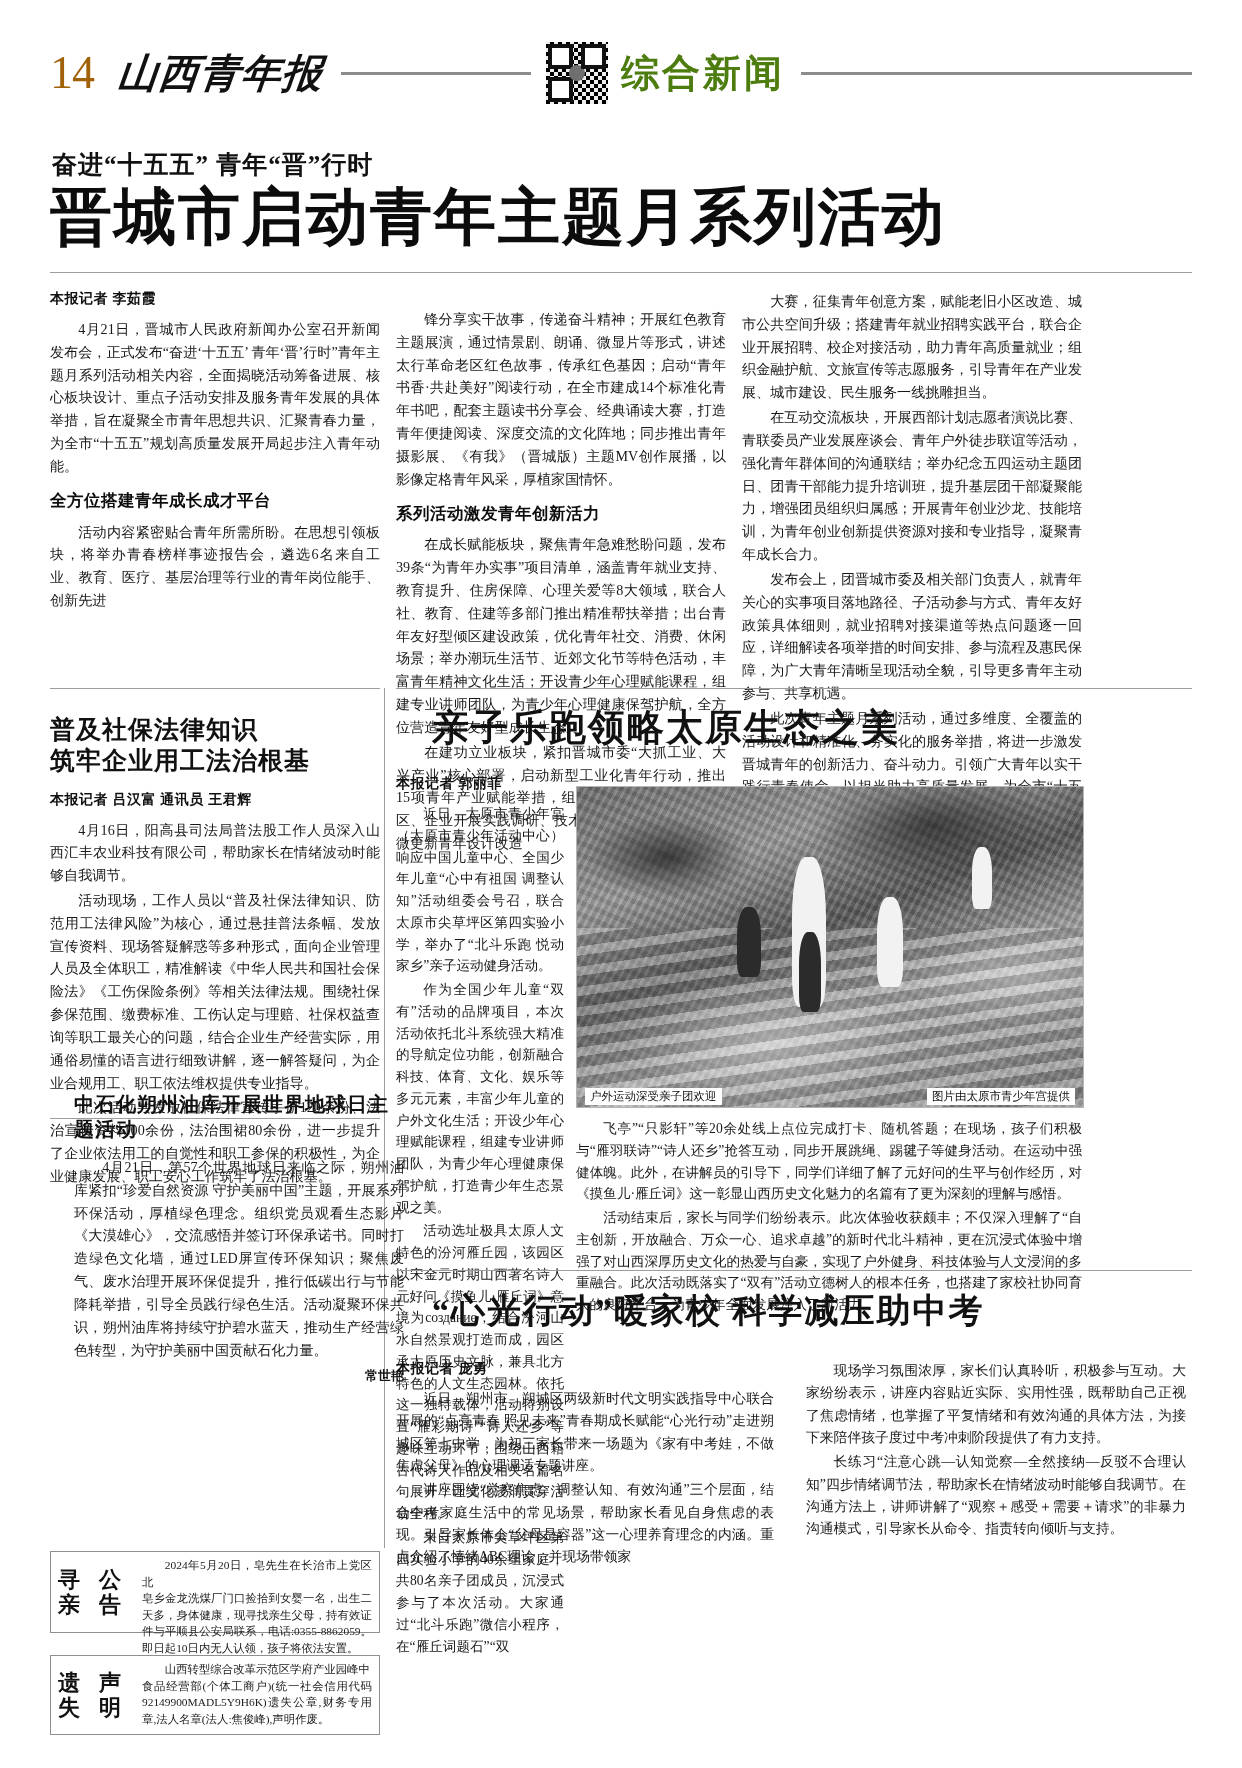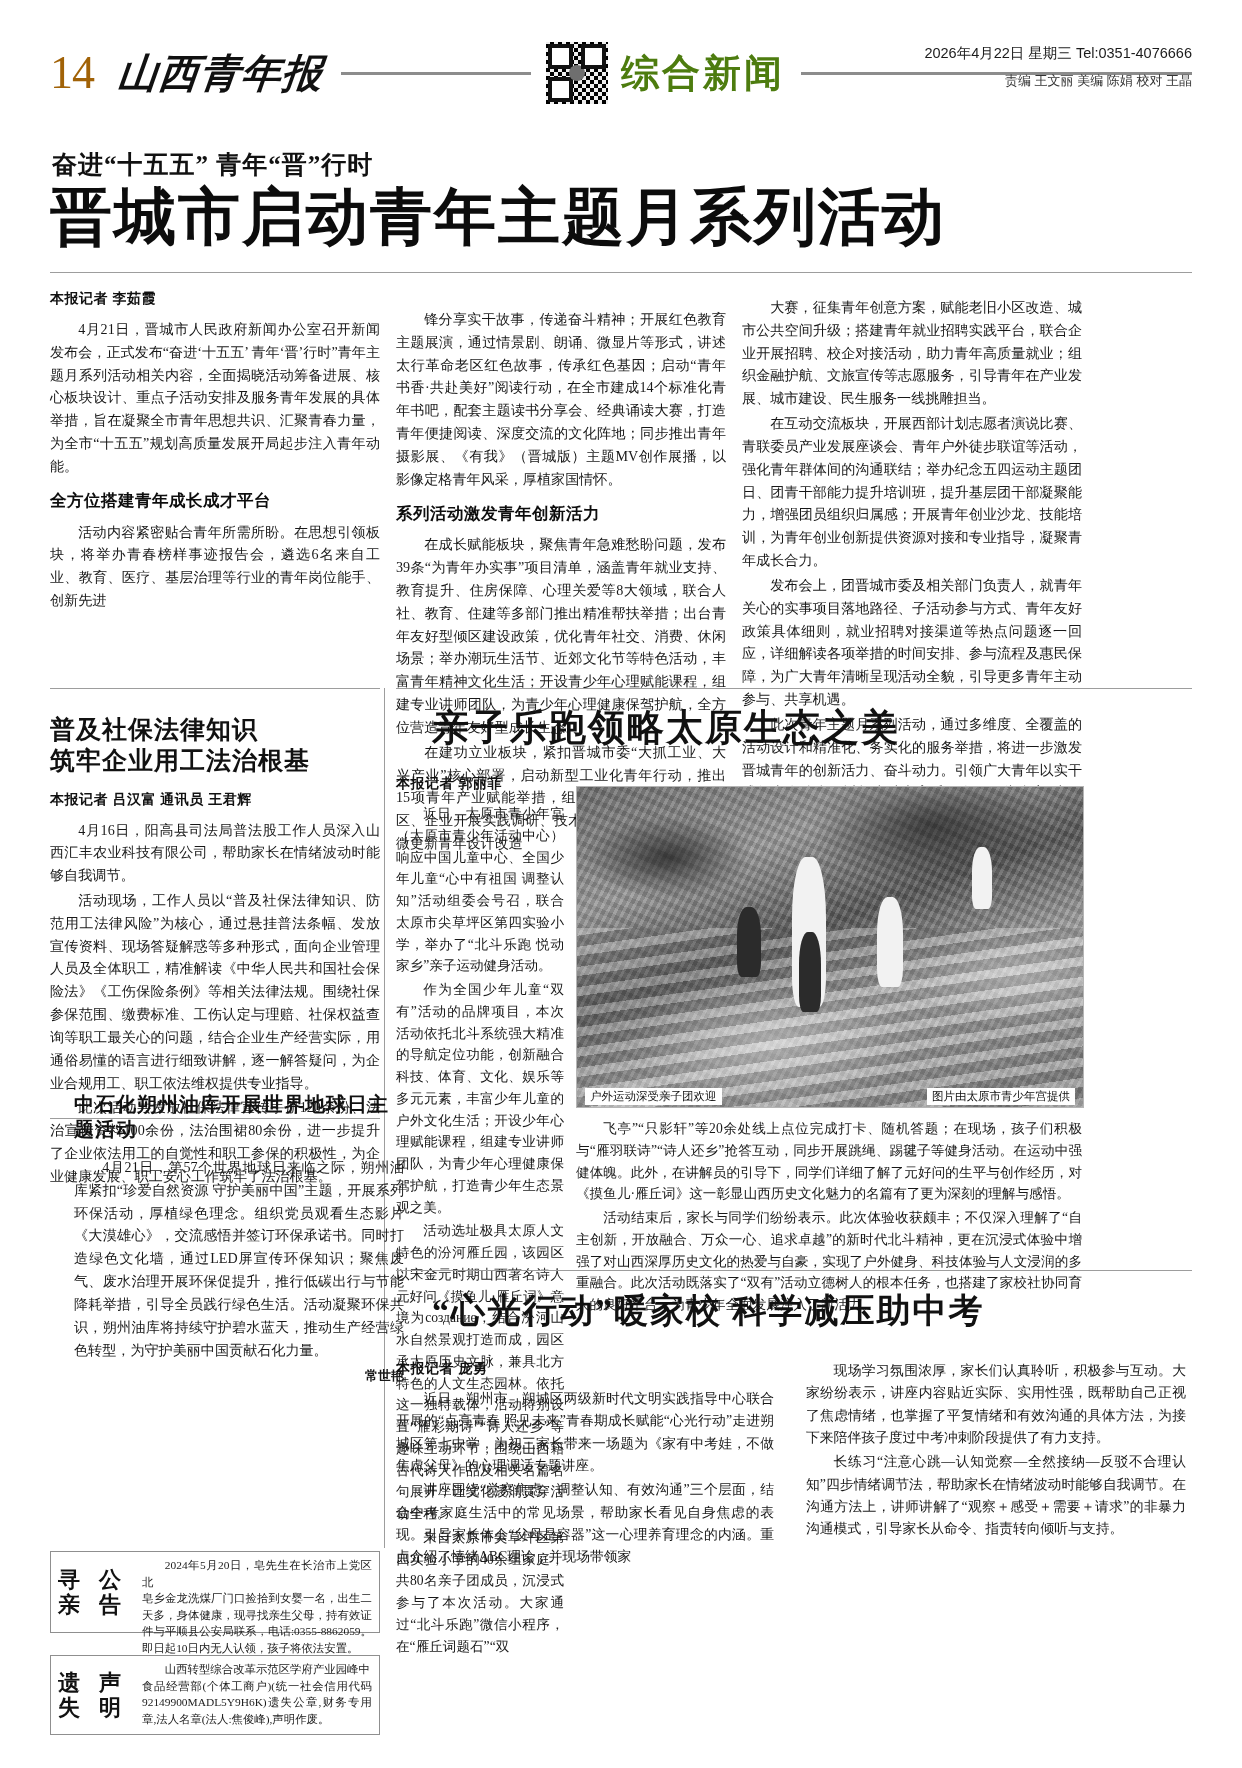--- a/index.html
+++ b/index.html
@@ -156,24 +156,20 @@
     <div class="paper-name">山西青年报</div>
     <div class="rule-left"></div>
     <div class="qrbox">
       <div class="qrdot"></div>
       <div class="qrcenter"></div>
     </div>
     <div class="section-title">综合新闻</div>
     <div class="rule-right"></div>
   </div>
 
-  <div class="head-meta">
-    <div class="head-date">2026年4月22日  星期三  Tel:0351-4076666</div>
-    <div class="head-credits">责编 王文丽  美编 陈娟  校对 王晶</div>
-  </div>
 
   <div class="kicker">奋进“十五五” 青年“晋”行时</div>
   <div class="headline">晋城市启动青年主题月系列活动</div>
 
   <div class="divider" style="left:50px;top:272px;width:1142px;"></div>
 
   <div class="col" style="left:50px;top:290px;width:330px;">
     <div class="byline">本报记者 李茹霞</div>
     <div class="body">
       <p>4月21日，晋城市人民政府新闻办公室召开新闻发布会，正式发布“奋进‘十五五’ 青年‘晋’行时”青年主题月系列活动相关内容，全面揭晓活动筹备进展、核心板块设计、重点子活动安排及服务青年发展的具体举措，旨在凝聚全市青年思想共识、汇聚青春力量，为全市“十五五”规划高质量发展开局起步注入青年动能。</p>
@@ -184,21 +180,21 @@
 
   <div class="col" style="left:396px;top:290px;width:330px;margin-top:18px;">
     <div class="body">
       <p>锋分享实干故事，传递奋斗精神；开展红色教育主题展演，通过情景剧、朗诵、微显片等形式，讲述太行革命老区红色故事，传承红色基因；启动“青年书香·共赴美好”阅读行动，在全市建成14个标准化青年书吧，配套主题读书分享会、经典诵读大赛，打造青年便捷阅读、深度交流的文化阵地；同步推出青年摄影展、《有我》（晋城版）主题MV创作展播，以影像定格青年风采，厚植家国情怀。</p>
       <div class="subhead">系列活动激发青年创新活力</div>
       <p>在成长赋能板块，聚焦青年急难愁盼问题，发布39条“为青年办实事”项目清单，涵盖青年就业支持、教育提升、住房保障、心理关爱等8大领域，联合人社、教育、住建等多部门推出精准帮扶举措；出台青年友好型倾区建设政策，优化青年社交、消费、休闲场景；举办潮玩生活节、近郊文化节等特色活动，丰富青年精神文化生活；开设青少年心理赋能课程，组建专业讲师团队，为青少年心理健康保驾护航，全方位营造青年友好型成长生态。</p>
       <p>在建功立业板块，紧扣晋城市委“大抓工业、大兴产业”核心部署，启动新型工业化青年行动，推出15项青年产业赋能举措，组织青年走进重点产业园区、企业开展实践调研、技术攻关等活动；举办城市微更新青年设计改造</p>
     </div>
   </div>
 
-  <div class="col" style="left:742px;top:296px;width:340px;">
+  <div class="col" style="left:742px;top:290px;width:340px;">
     <div class="body">
       <p>大赛，征集青年创意方案，赋能老旧小区改造、城市公共空间升级；搭建青年就业招聘实践平台，联合企业开展招聘、校企对接活动，助力青年高质量就业；组织金融护航、文旅宣传等志愿服务，引导青年在产业发展、城市建设、民生服务一线挑雕担当。</p>
       <p>在互动交流板块，开展西部计划志愿者演说比赛、青联委员产业发展座谈会、青年户外徒步联谊等活动，强化青年群体间的沟通联结；举办纪念五四运动主题团日、团青干部能力提升培训班，提升基层团干部凝聚能力，增强团员组织归属感；开展青年创业沙龙、技能培训，为青年创业创新提供资源对接和专业指导，凝聚青年成长合力。</p>
       <p>发布会上，团晋城市委及相关部门负责人，就青年关心的实事项目落地路径、子活动参与方式、青年友好政策具体细则，就业招聘对接渠道等热点问题逐一回应，详细解读各项举措的时间安排、参与流程及惠民保障，为广大青年清晰呈现活动全貌，引导更多青年主动参与、共享机遇。</p>
       <p>此次青年主题月系列活动，通过多维度、全覆盖的活动设计和精准化、务实化的服务举措，将进一步激发晋城青年的创新活力、奋斗动力。引领广大青年以实干践行青春使命，以担当助力高质量发展，为全市“十五五”规划实施注入源源不断的青春活力。</p>
     </div>
   </div>
 
   <div class="divider" style="left:50px;top:688px;width:330px;"></div>
   <div class="divider" style="left:396px;top:688px;width:796px;"></div>

